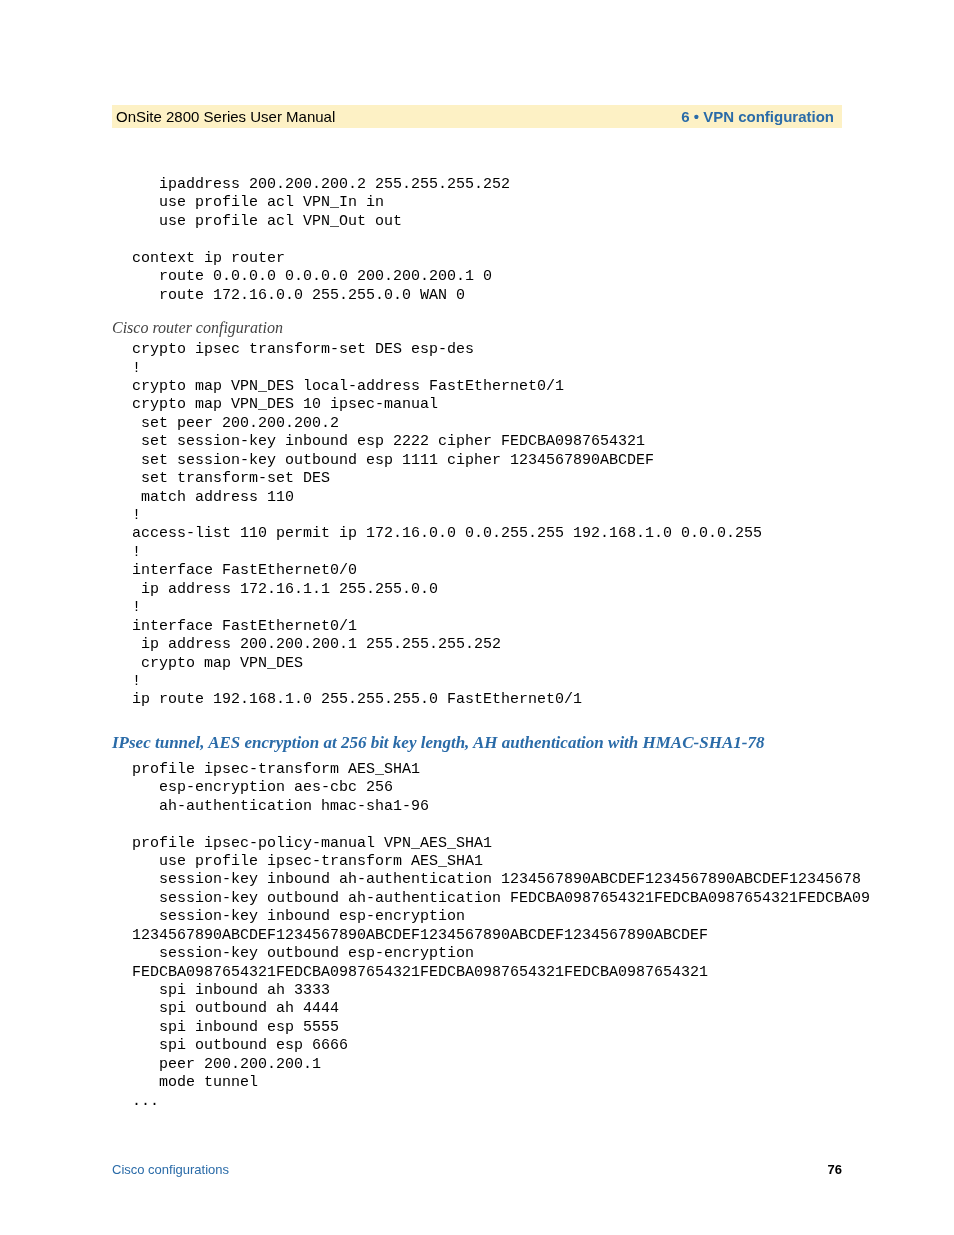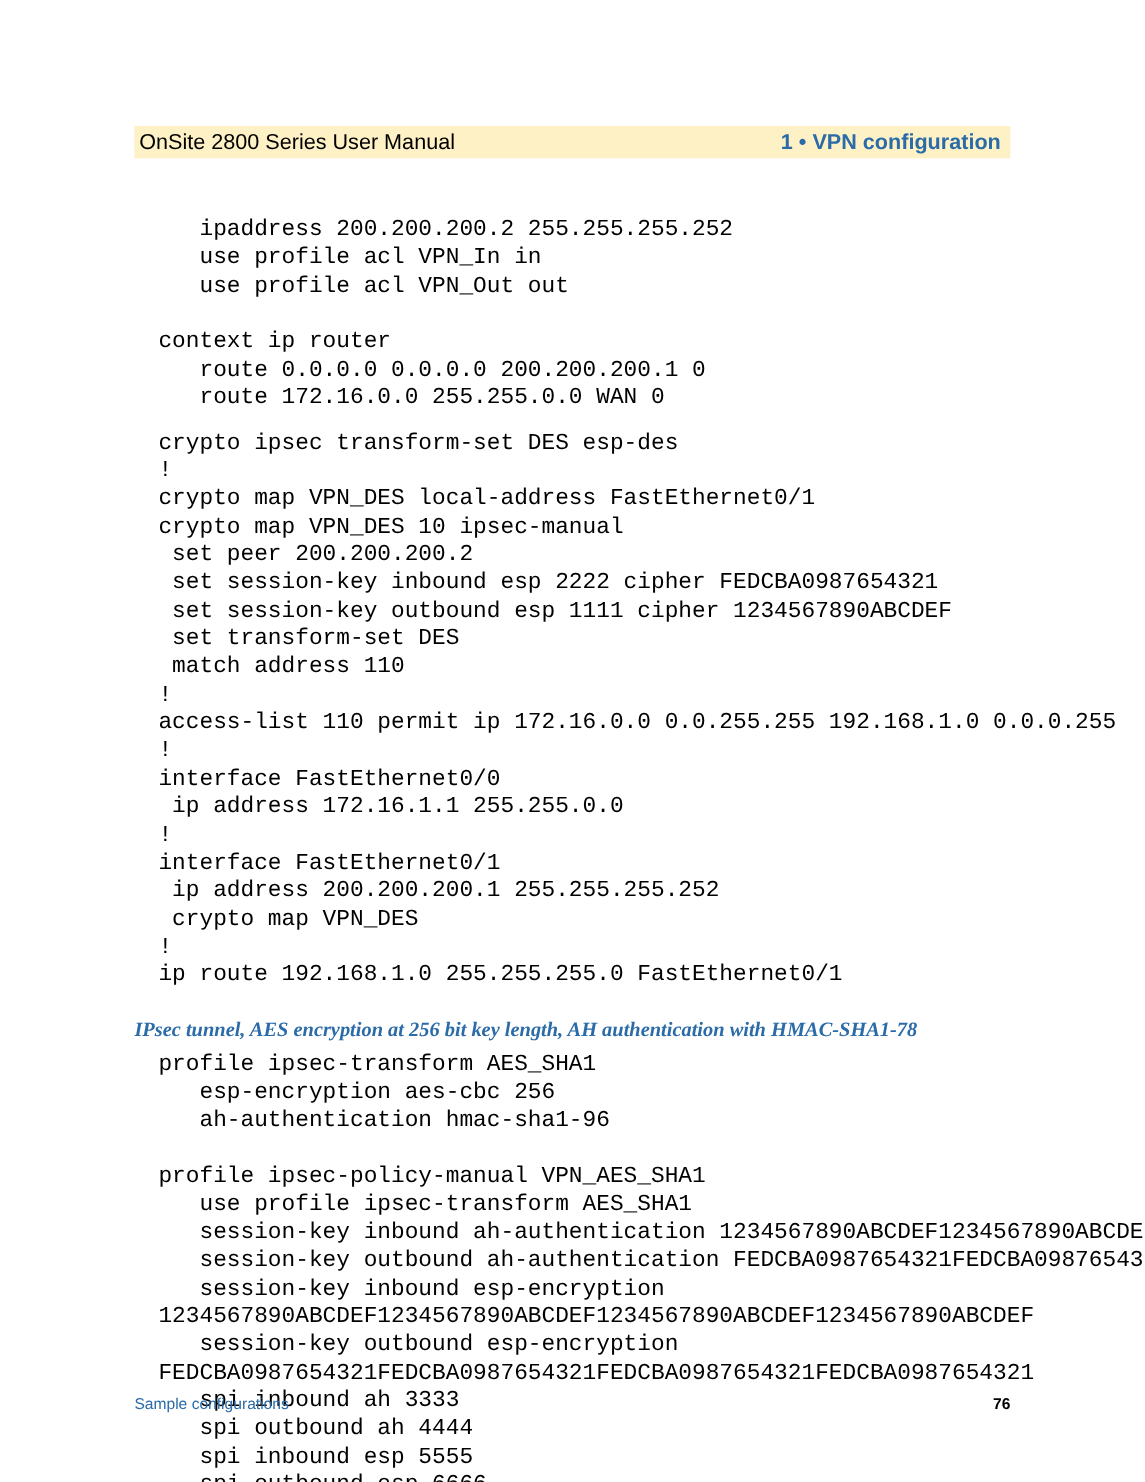--- a/index.html
+++ b/index.html
@@ -14,30 +14,30 @@
     position: relative;
     box-sizing: border-box;
     padding: 105px 112px 0 112px;
   }
   .header-bar {
     background: #fdf1c5;
     display: flex;
     justify-content: space-between;
     align-items: center;
     padding: 3px 8px 3px 4px;
-    font-size: 18px;
+    font-size: 15px;
     margin-bottom: 48px;
   }
   .header-right {
     color: #2a6ba8;
     font-weight: 700;
   }
   .code-block {
     font-family: 'Courier New', Courier, monospace;
-    font-size: 19px;
+    font-size: 15px;
     line-height: 1.23;
     white-space: pre;
     color: #000;
     margin-left: 20px;
     margin-bottom: 14px;
   }
   .subheading {
     font-family: Georgia, 'Times New Roman', serif;
     font-style: italic;
     font-size: 16px;
@@ -73,31 +73,32 @@
     font-weight: 700;
   }
 </style>
 </head>
 <body>
 
 <div class="page">
 
   <div class="header-bar">
     <span>OnSite 2800 Series User Manual</span>
-    <span class="header-right">1 • VPN configuration</span>
+    <span class="header-right">6 • VPN configuration</span>
   </div>
 
   <div class="code-block">   ipaddress 200.200.200.2 255.255.255.252
    use profile acl VPN_In in
    use profile acl VPN_Out out
 
 context ip router
    route 0.0.0.0 0.0.0.0 200.200.200.1 0
    route 172.16.0.0 255.255.0.0 WAN 0</div>
 
+  <div class="subheading">Cisco router configuration</div>
   <div class="code-block">crypto ipsec transform-set DES esp-des
 !
 crypto map VPN_DES local-address FastEthernet0/1
 crypto map VPN_DES 10 ipsec-manual
  set peer 200.200.200.2
  set session-key inbound esp 2222 cipher FEDCBA0987654321
  set session-key outbound esp 1111 cipher 1234567890ABCDEF
  set transform-set DES
  match address 110
 !
@@ -128,17 +129,17 @@
 FEDCBA0987654321FEDCBA0987654321FEDCBA0987654321FEDCBA0987654321
    spi inbound ah 3333
    spi outbound ah 4444
    spi inbound esp 5555
    spi outbound esp 6666
    peer 200.200.200.1
    mode tunnel
 ...</div>
 
   <div class="footer">
-    <span class="footer-left">Sample configurations</span>
+    <span class="footer-left">Cisco configurations</span>
     <span class="footer-right">76</span>
   </div>
 
 </div>
 
 </body></html>

